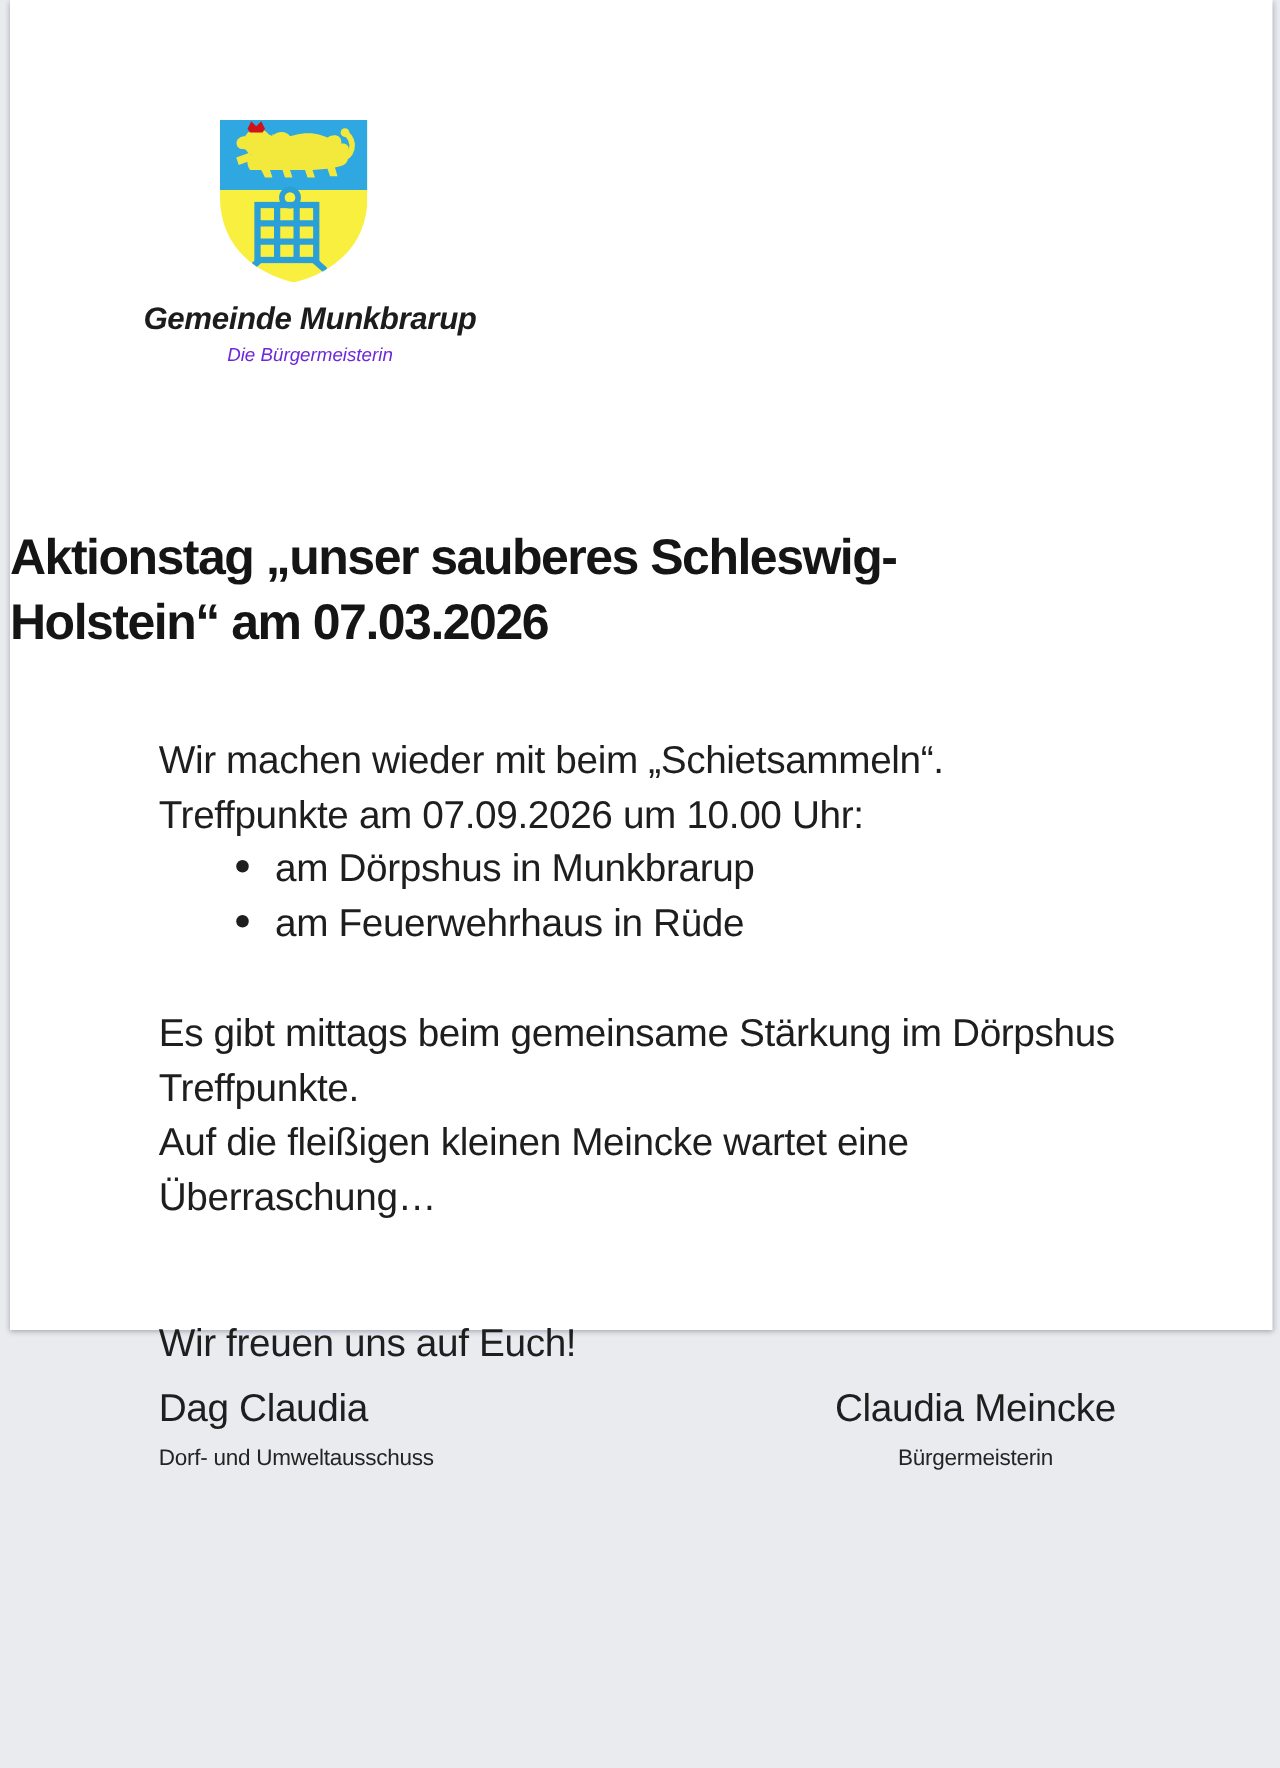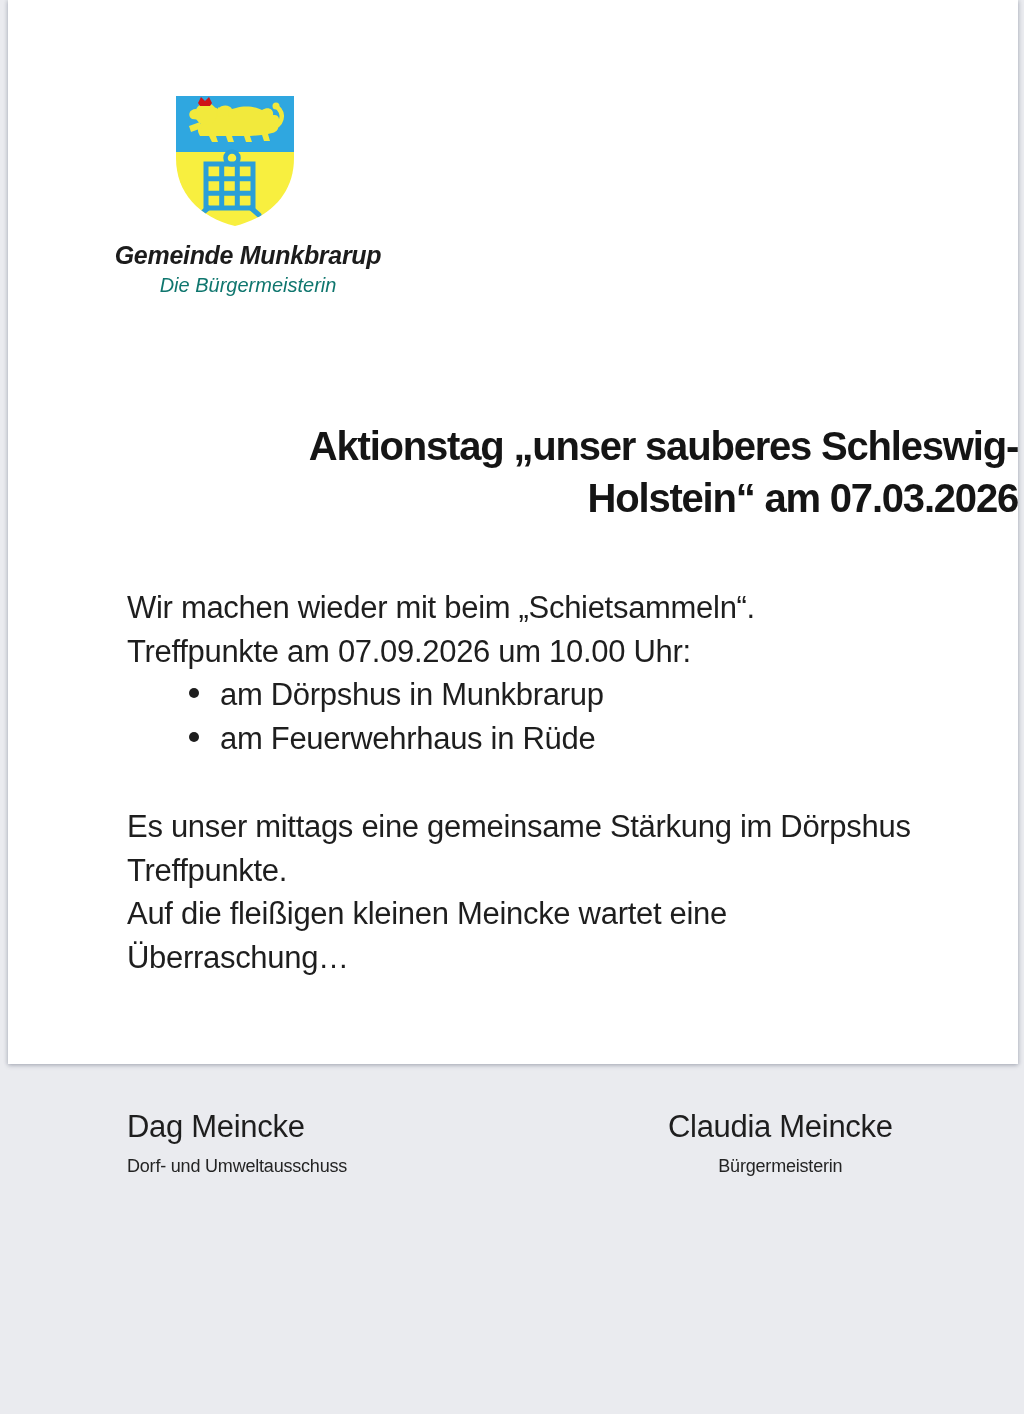--- a/index.html
+++ b/index.html
@@ -26,28 +26,28 @@
   .org-block {
     position: absolute; left: 103px; top: 241px;
     width: 274px; text-align: center;
   }
   .org-name {
     font-size: 25px; font-weight: bold; font-style: italic;
     line-height: 29px; color: #1c1c1c; letter-spacing: -0.3px;
     white-space: nowrap;
   }
   .org-role {
-    font-size: 20px; font-style: italic;
-    line-height: 24px; margin-top: 3px; color: #0f766e;
+    font-size: 15px; font-style: italic;
+    line-height: 24px; margin-top: 3px; color: #6d28d9;
     white-space: nowrap;
   }
   
   .doc-title {
     position: absolute; left: 0; right: 0; top: 420px;
-    text-align: right;
+    text-align: left;
     font-size: 40px; font-weight: bold; line-height: 52px;
     letter-spacing: -1.2px; color: #151515;
   }
   
   .doc-body {
     position: absolute; left: 119px; top: 562px; width: 830px;
     font-size: 31px; line-height: 43.5px;
     letter-spacing: -0.3px; color: #1e1e1e; margin-top: 24px;
   }
   .doc-body .line { white-space: nowrap; }
@@ -142,31 +142,32 @@
         <span class="bullet-dot"></span>
         <span>am Dörpshus in Munkbrarup</span>
       </li>
       <li>
         <span class="bullet-dot"></span>
         <span>am Feuerwehrhaus in Rüde</span>
       </li>
     </ul>
 
     <div class="info-block">
-      <div class="line">Es unser mittags eine gemeinsame Stärkung im Dörpshus</div>
+      <div class="line">Es gibt mittags beim gemeinsame Stärkung im Dörpshus</div>
       <div class="line">Treffpunkte.</div>
       <div class="line">Auf die fleißigen kleinen Meincke wartet eine</div>
       <div class="line">Überraschung…</div>
     </div>
 
+    <div class="closing-line">Wir freuen uns auf Euch!</div>
   </div>
 
   <div class="signatures">
     <div class="sig-col left">
-      <div class="sig-name">Dag Meincke</div>
+      <div class="sig-name">Dag Claudia</div>
       <div class="sig-role">Dorf- und Umweltausschuss</div>
     </div>
     <div class="sig-col right">
       <div class="sig-name">Claudia Meincke</div>
       <div class="sig-role">Bürgermeisterin</div>
     </div>
   </div>
 
 </div>
 

